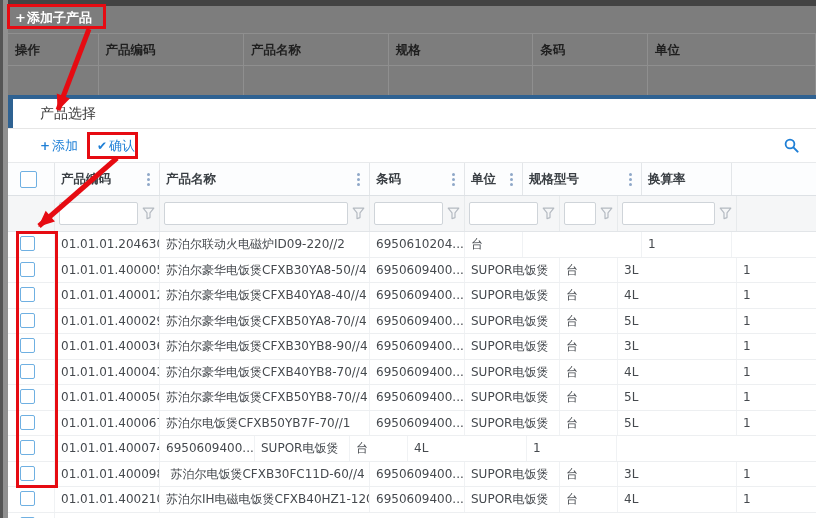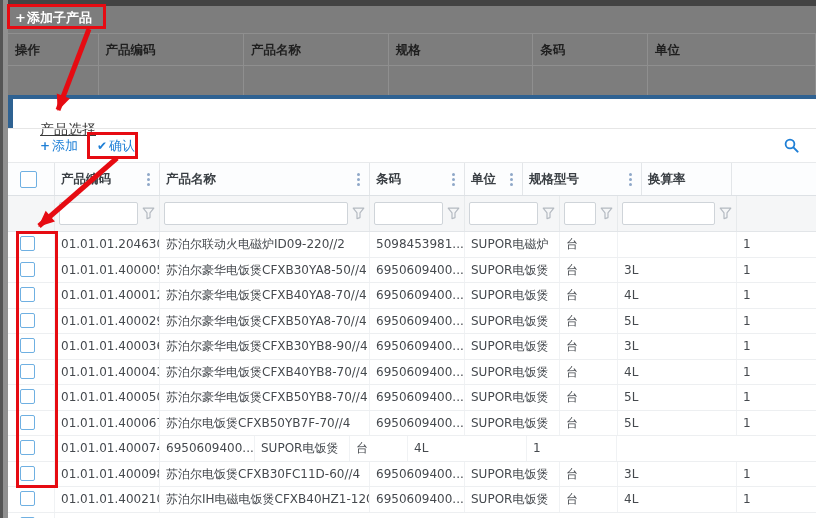--- a/index.html
+++ b/index.html
@@ -21,22 +21,22 @@
   .bg-hrow{height:31px;line-height:31px;}
   .bg-erow{height:29px;border-bottom:1px solid #8f8f8f;}
   .bg-cell{border-right:1px solid #8f8f8f;box-sizing:border-box;padding-left:7px;
            color:#1f1f1f;font-weight:600;font-size:12.5px;white-space:nowrap;overflow:hidden;}
 
   
   .dialog{position:absolute;left:8px;top:95px;width:808px;height:423px;background:#ffffff;
           overflow:hidden;}
   .dlg-topborder{position:absolute;left:0;top:0;width:808px;height:4px;background:#2f6292;}
   .dlg-corner{position:absolute;left:0;top:0;width:5px;height:34px;background:#2f6292;}
-  .dlg-title{position:absolute;left:32px;top:20px;height:29px;line-height:29px;
-             font-size:14px;color:#3a3a3a;white-space:nowrap;text-decoration:underline;}
+  .dlg-title{position:absolute;left:32px;top:4px;height:29px;line-height:29px;
+             font-size:14px;color:#3a3a3a;white-space:nowrap;}
   .dlg-titleline{position:absolute;left:0;top:33px;width:808px;height:1px;background:#e6e6e6;}
 
   .toolbar{position:absolute;left:0;top:34px;width:808px;height:33px;}
   .tb-btn{position:absolute;top:0;height:33px;line-height:33px;color:#1e7fd6;
           font-size:13px;cursor:pointer;white-space:nowrap;}
   .tb-add{left:32px;}
   .tb-confirm{left:89px;}
   .tb-btn .ico{font-weight:700;margin-right:2px;font-size:12px;}
   .tb-search{position:absolute;right:17px;top:9px;width:15px;height:15px;cursor:pointer;}
 
@@ -219,22 +219,21 @@
           </div>
           <div class="g-fcell" style="width: 90px;"></div>
         </div>
       <div id="g-rows">
           <div class="g-row">
             <div class="cbwrap" style="width: 47px;">
               <div class="cb"></div>
             </div>
             <div class="g-cell" style="width: 105px;">01.01.01.204630</div>
             <div class="g-cell" style="width: 210px;">苏泊尔联动火电磁炉ID09-220//2</div>
-            <div class="g-cell" style="width: 95px;">5098453981...</div>
-            <div class="g-cell" style="width: 95px;">SUPOR电磁炉</div>
+            <div class="g-cell" style="width: 95px;">6950610204...</div>
             <div class="g-cell" style="width: 58px;">台</div>
             <div class="g-cell" style="width: 119px;"></div>
             <div class="g-cell" style="width: 90px;">1</div>
           </div>
           <div class="g-row">
             <div class="cbwrap" style="width: 47px;">
               <div class="cb"></div>
             </div>
             <div class="g-cell" style="width: 105px;">01.01.01.400005</div>
             <div class="g-cell" style="width: 210px;">苏泊尔豪华电饭煲CFXB30YA8-50//4</div>
@@ -242,21 +241,21 @@
             <div class="g-cell" style="width: 95px;">SUPOR电饭煲</div>
             <div class="g-cell" style="width: 58px;">台</div>
             <div class="g-cell" style="width: 119px;">3L</div>
             <div class="g-cell" style="width: 90px;">1</div>
           </div>
           <div class="g-row">
             <div class="cbwrap" style="width: 47px;">
               <div class="cb"></div>
             </div>
             <div class="g-cell" style="width: 105px;">01.01.01.400012</div>
-            <div class="g-cell" style="width: 210px;">苏泊尔豪华电饭煲CFXB40YA8-70//4</div>
+            <div class="g-cell" style="width: 210px;">苏泊尔豪华电饭煲CFXB40YA8-40//4</div>
             <div class="g-cell" style="width: 95px;">6950609400...</div>
             <div class="g-cell" style="width: 95px;">SUPOR电饭煲</div>
             <div class="g-cell" style="width: 58px;">台</div>
             <div class="g-cell" style="width: 119px;">4L</div>
             <div class="g-cell" style="width: 90px;">1</div>
           </div>
           <div class="g-row">
             <div class="cbwrap" style="width: 47px;">
               <div class="cb"></div>
             </div>
@@ -302,21 +301,21 @@
             <div class="g-cell" style="width: 95px;">SUPOR电饭煲</div>
             <div class="g-cell" style="width: 58px;">台</div>
             <div class="g-cell" style="width: 119px;">5L</div>
             <div class="g-cell" style="width: 90px;">1</div>
           </div>
           <div class="g-row">
             <div class="cbwrap" style="width: 47px;">
               <div class="cb"></div>
             </div>
             <div class="g-cell" style="width: 105px;">01.01.01.400067</div>
-            <div class="g-cell" style="width: 210px;">苏泊尔电饭煲CFXB50YB7F-70//4</div>
+            <div class="g-cell" style="width: 210px;">苏泊尔电饭煲CFXB50YB7F-70//1</div>
             <div class="g-cell" style="width: 95px;">6950609400...</div>
             <div class="g-cell" style="width: 95px;">SUPOR电饭煲</div>
             <div class="g-cell" style="width: 58px;">台</div>
             <div class="g-cell" style="width: 119px;">5L</div>
             <div class="g-cell" style="width: 90px;">1</div>
           </div>
           <div class="g-row">
             <div class="cbwrap" style="width: 47px;">
               <div class="cb"></div>
             </div>
@@ -325,21 +324,21 @@
             <div class="g-cell" style="width: 95px;">SUPOR电饭煲</div>
             <div class="g-cell" style="width: 58px;">台</div>
             <div class="g-cell" style="width: 119px;">4L</div>
             <div class="g-cell" style="width: 90px;">1</div>
           </div>
           <div class="g-row">
             <div class="cbwrap" style="width: 47px;">
               <div class="cb"></div>
             </div>
             <div class="g-cell" style="width: 105px;">01.01.01.400098</div>
-            <div class="g-cell" style="width: 210px;">苏泊尔电饭煲CFXB30FC11D-60//4</div>
+            <div class="g-cell" style="width: 210px; text-align: center;">苏泊尔电饭煲CFXB30FC11D-60//4</div>
             <div class="g-cell" style="width: 95px;">6950609400...</div>
             <div class="g-cell" style="width: 95px;">SUPOR电饭煲</div>
             <div class="g-cell" style="width: 58px;">台</div>
             <div class="g-cell" style="width: 119px;">3L</div>
             <div class="g-cell" style="width: 90px;">1</div>
           </div>
           <div class="g-row">
             <div class="cbwrap" style="width: 47px;">
               <div class="cb"></div>
             </div>

